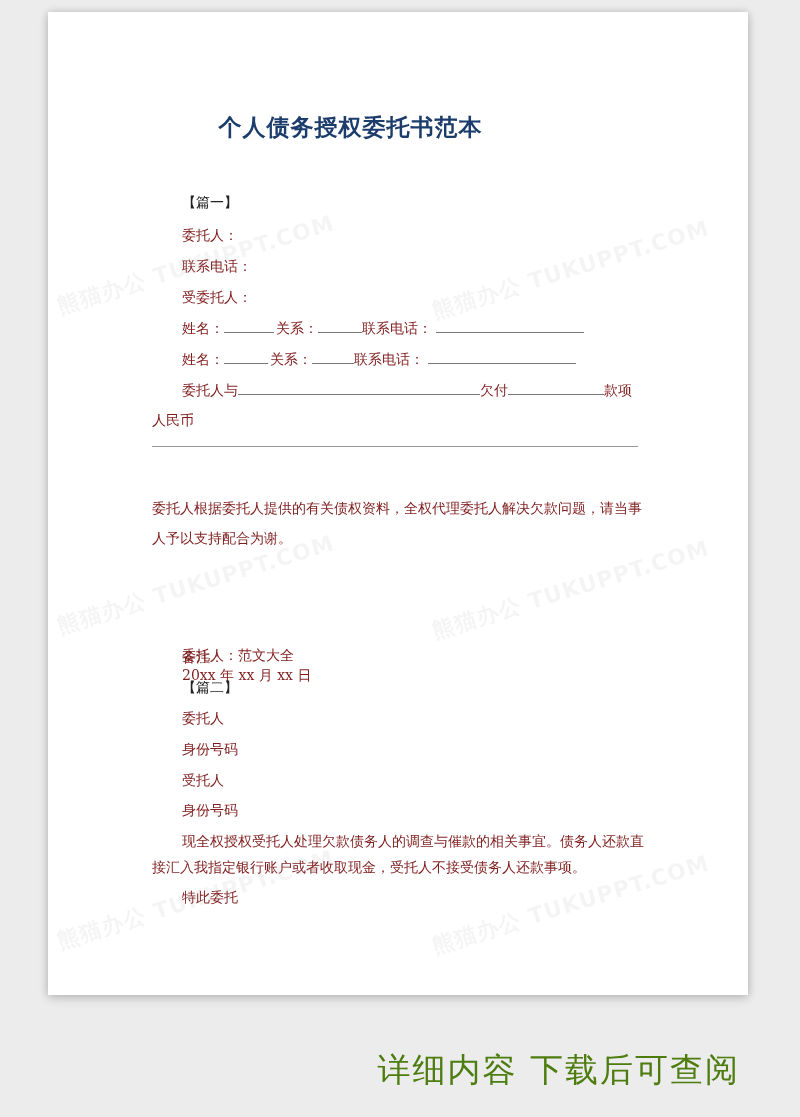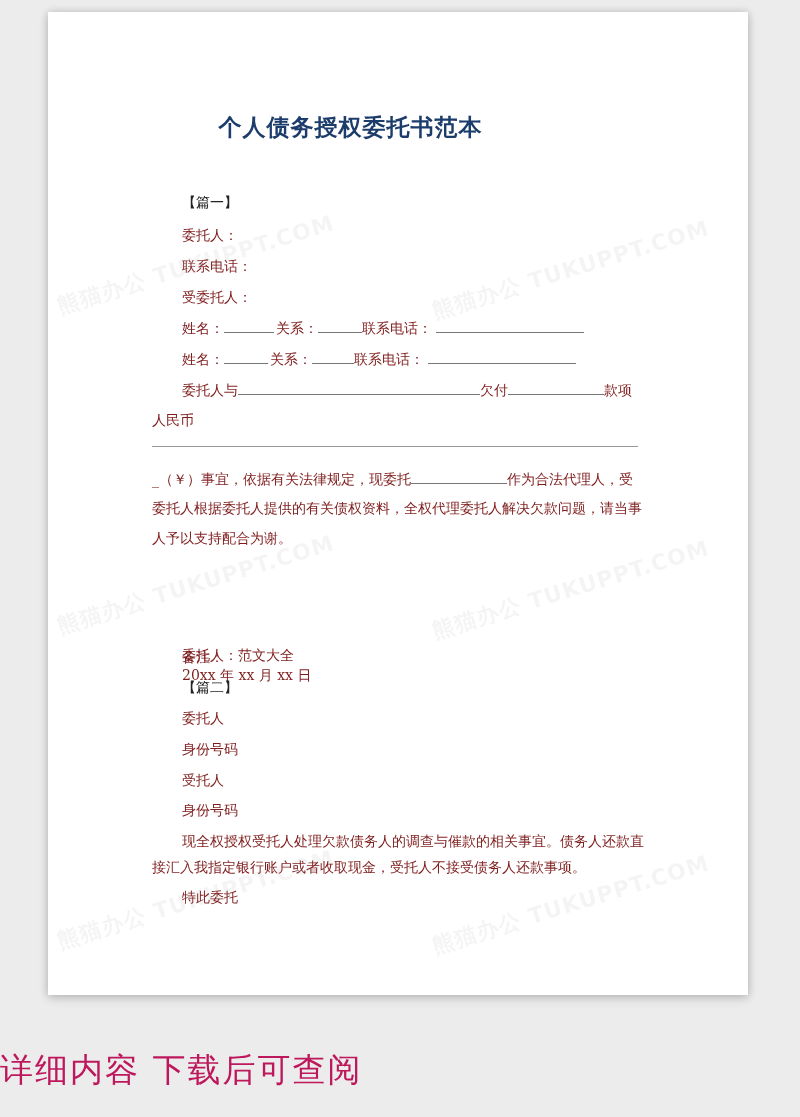--- a/index.html
+++ b/index.html
@@ -58,24 +58,24 @@
       transform: rotate(-17deg);
       transform-origin: left center;
       white-space: nowrap;
       letter-spacing: 1px;
       pointer-events: none;
     }
     .footer {
       position: absolute;
       left: 0; width: 740px;
       top: 1048px;
-      text-align: left;
+      text-align: right;
       font-family: "DejaVu Sans", "Liberation Sans", sans-serif;
       font-size: 33px;
-      color: #be185d;
+      color: #4d7c0f;
       letter-spacing: 2px;
     }
   </style>
 </head>
 <body>
 
 <div class="page">
 
   <div class="watermark" style="left:10px;top:280px;">熊猫办公 TUKUPPT.COM</div>
   <div class="watermark" style="left:385px;top:285px;">熊猫办公 TUKUPPT.COM</div>
@@ -99,23 +99,20 @@
     <span>姓名：</span><span class="u" style="width:44px;margin-right:2px;"></span><span>关系：</span><span class="u" style="width:42px;"></span><span>联系电话：</span><span class="u" style="width:148px;margin-left:4px;"></span>
   </div>
 
   <div class="line" style="left:134px;top:368px;">
     <span>委托人与</span><span class="u" style="width:242px;"></span><span>欠付</span><span class="u" style="width:96px;"></span><span>款项</span>
   </div>
 
   <div class="line" style="left:104px;top:399px;">人民币</div>
   <div class="hrule"></div>
 
-  <div class="line" style="left:104px;top:457px;">
-    <span>_（￥）事宜，依据有关法律规定，现委托</span><span class="u" style="width:96px;"></span><span>作为合法代理人，受</span>
-  </div>
   <div class="line" style="left:104px;top:487px;">委托人根据委托人提供的有关债权资料，全权代理委托人解决欠款问题，请当事</div>
   <div class="line" style="left:104px;top:517px;">人予以支持配合为谢。</div>
 
   <div class="line" style="left:134px;top:605px;margin-top:29px;">委托人：范文大全</div>
   <div class="line" style="left:134px;top:606px;margin-top:48px;">20xx 年 xx 月 xx 日</div>
   <div class="line" style="left:134px;top:636px;">备注：</div>
 
   <div class="line bold" style="left:134px;top:666px;">【篇二】</div>
   <div class="line" style="left:134px;top:697px;">委托人</div>
   <div class="line" style="left:134px;top:728px;">身份号码</div>

